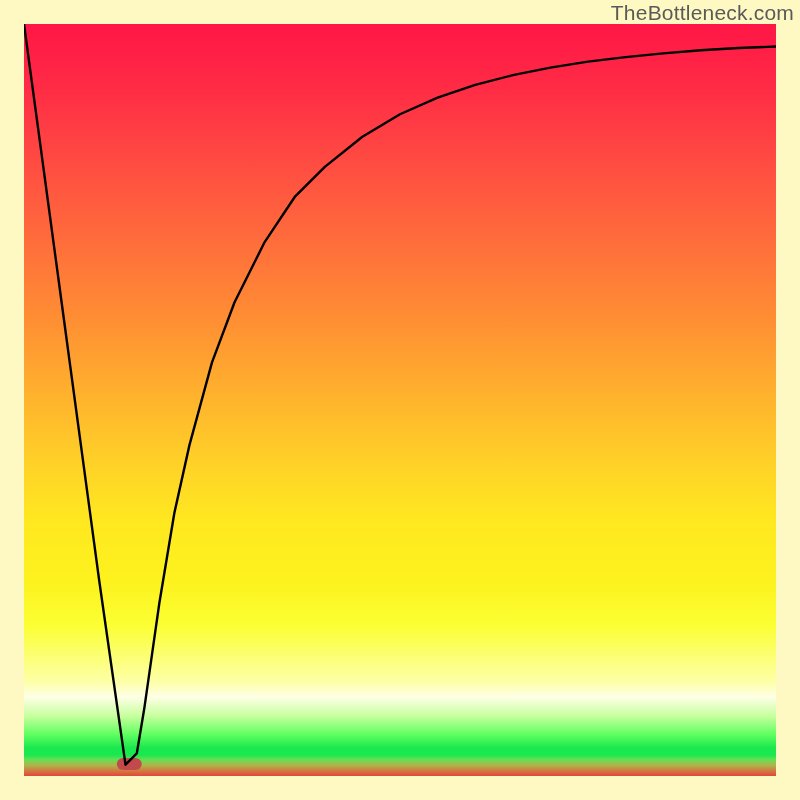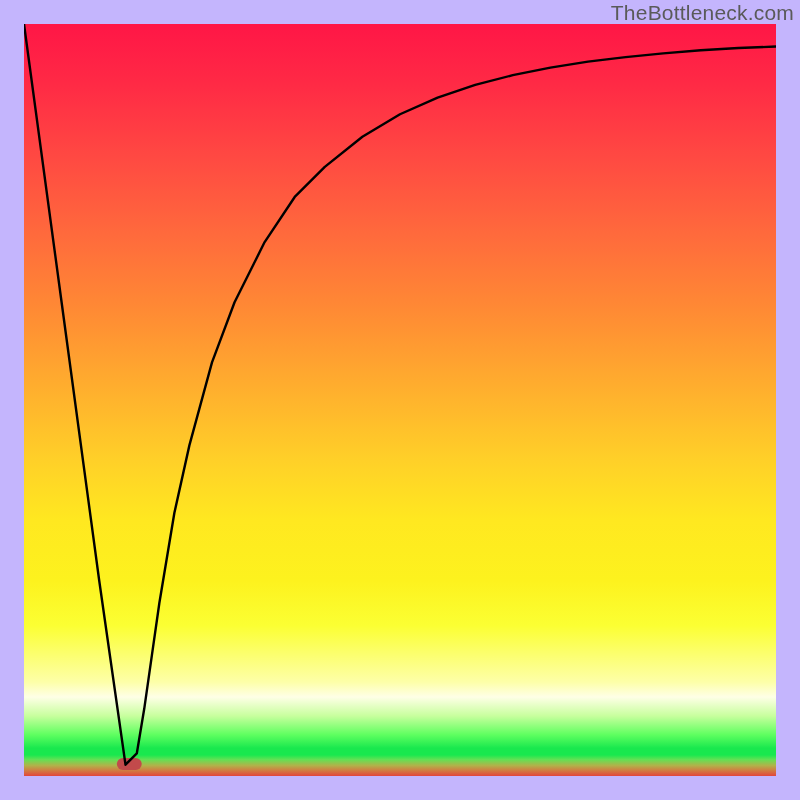--- a/index.html
+++ b/index.html
@@ -8,21 +8,21 @@
     width: 800px;
     height: 800px;
     overflow: hidden;
     background: #000;
     font-family: Arial, Helvetica, sans-serif;
   }
   .frame {
     position: relative;
     width: 800px;
     height: 800px;
-    background: #c4b5fd;
+    background: #fef9c3;
   }
   .plot-area {
     position: absolute;
     left: 24px;
     top: 24px;
     width: 752px;
     height: 752px;
     
     background: linear-gradient(
       to bottom,

